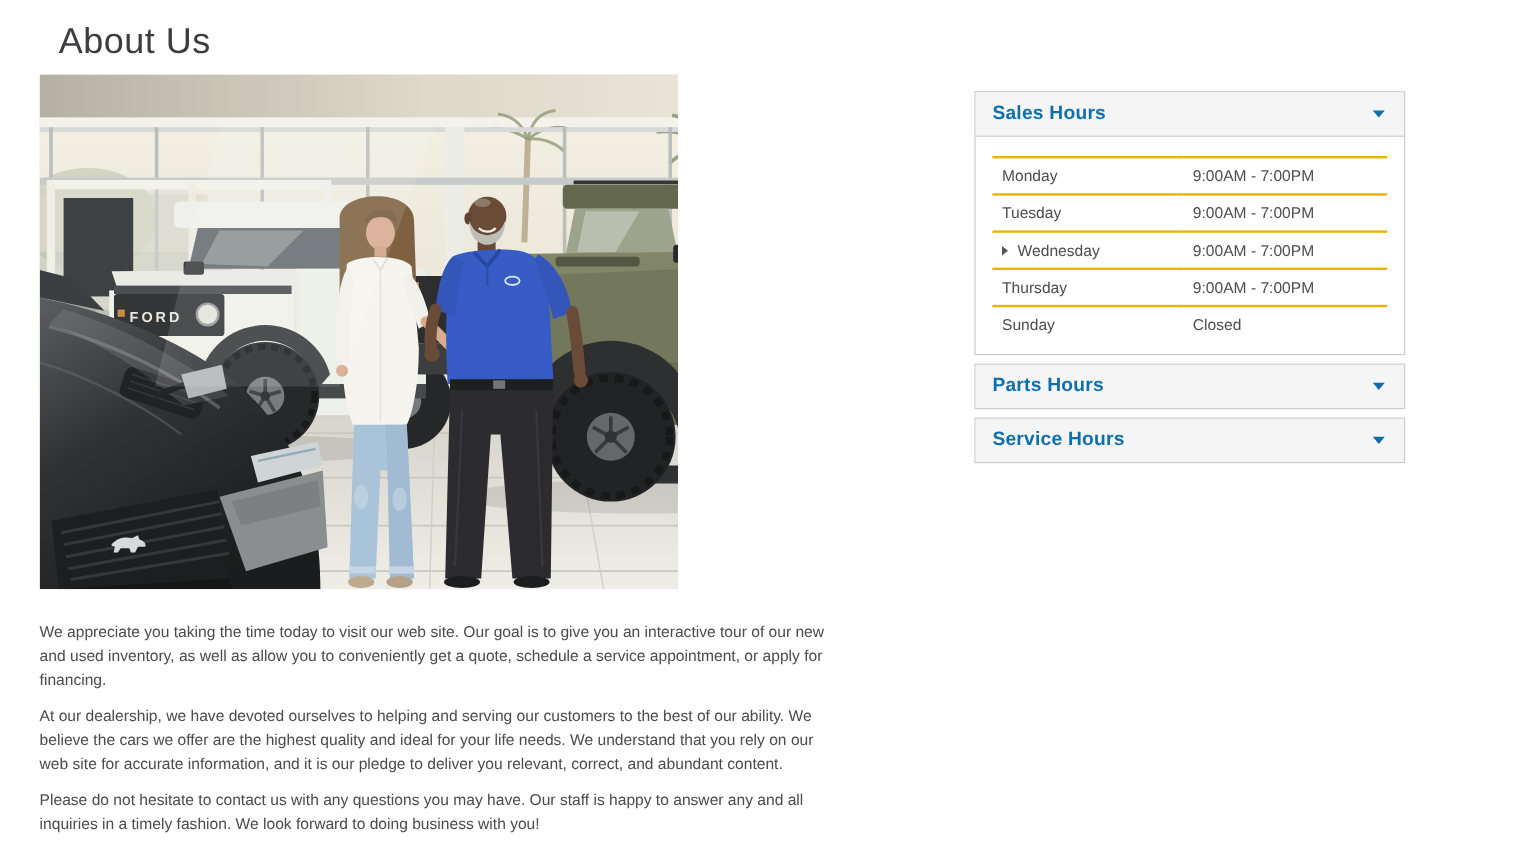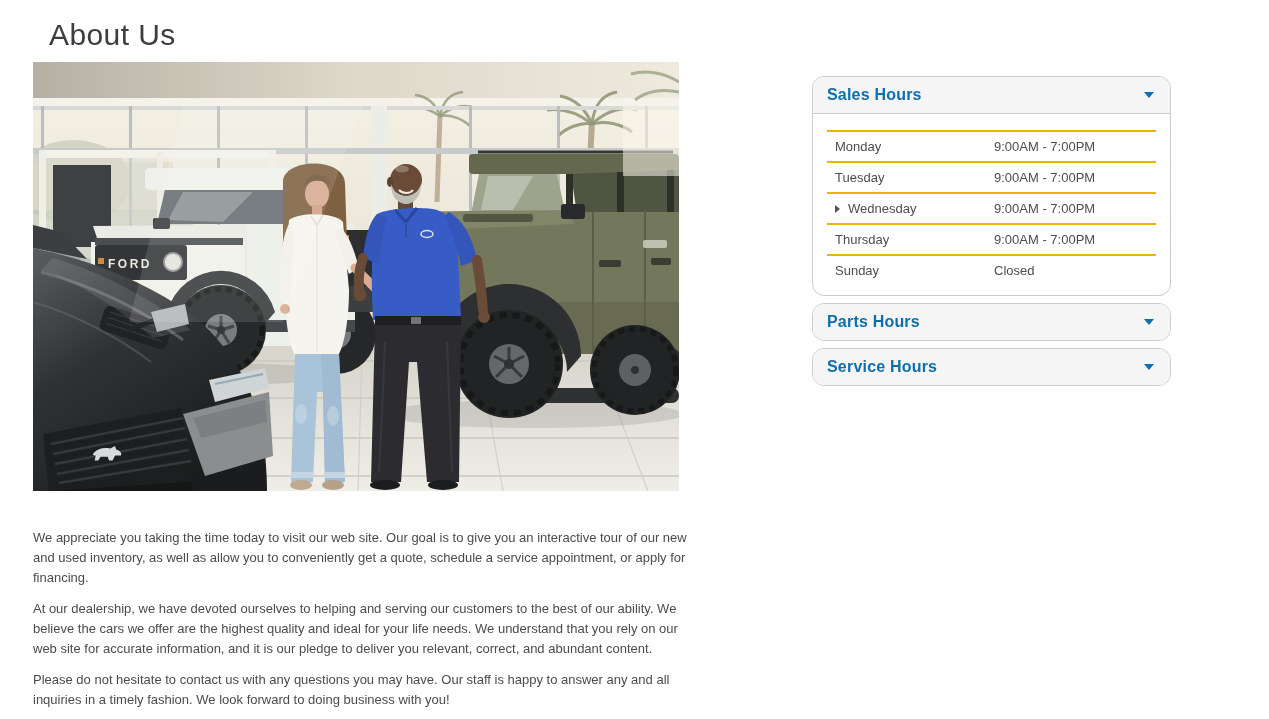--- a/index.html
+++ b/index.html
@@ -1,24 +1,24 @@
 <!DOCTYPE html>
 <html><head>
 <meta charset="utf-8">
 <style>
   html,body{margin:0;padding:0;background:#fff;}
   body{font-family:"Liberation Sans", sans-serif;}
   .page{position:relative;width:1269px;height:719px;background:#fff;overflow:hidden;}
   .page-title{position:absolute;left:33px;top:2px;margin:16px;font-size:30px;font-weight:500;
     color:#3d3d41;letter-spacing:.4px;}
-  .photo{position:absolute;left:33px;top:62px;width:646px;height:429px;overflow:hidden;background:#eae6da;}
+  .photo{position:absolute;left:33px;top:62px;width:532px;height:429px;overflow:hidden;background:#eae6da;}
   .about-text{position:absolute;left:33px;top:517px;width:657px;color:#4b4b4b;font-size:13px;line-height:20px;}
-  .about-text p{margin:11px 0 10px 0;}
+  .about-text p{margin:0 0 10px 0;}
   .hours-col{position:absolute;left:812px;top:76px;width:359px;}
-  .panel{border:1px solid #ccc;border-radius:12px;background:#fff;margin-bottom:7px;overflow:hidden;}
+  .panel{border:1px solid #ccc;border-radius:0;background:#fff;margin-bottom:7px;overflow:hidden;}
   .panel-header{display:flex;justify-content:space-between;align-items:center;background:#f5f5f5;
     padding:9px 14px;cursor:pointer;}
   .panel-title{color:#0e6fad;font-size:16px;font-weight:bold;letter-spacing:.2px;}
   .caret-down{width:0;height:0;border-left:5px solid transparent;border-right:5px solid transparent;
     border-top:6px solid #0e6fad;margin-right:2px;}
   .panel-body{border-top:1px solid #ccc;padding:16px 14px 10px 14px;}
   table.hours{width:100%;border-collapse:collapse;font-size:13px;color:#4d4d4d;}
   .hours td{border-top:2px solid #eab308;padding:7px 8px;vertical-align:middle;}
   .hours td.hrs{width:154px;}
   .today-caret{display:inline-block;width:0;height:0;border-top:4px solid transparent;

